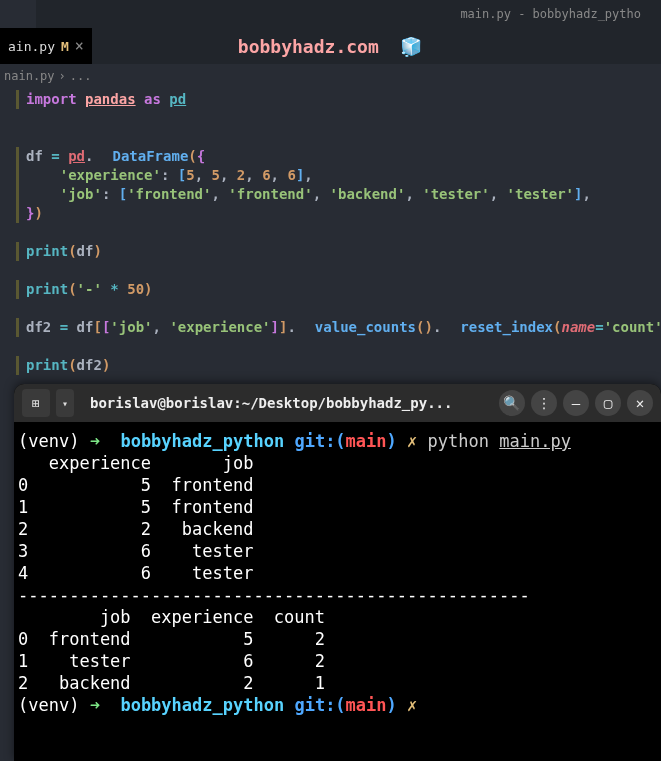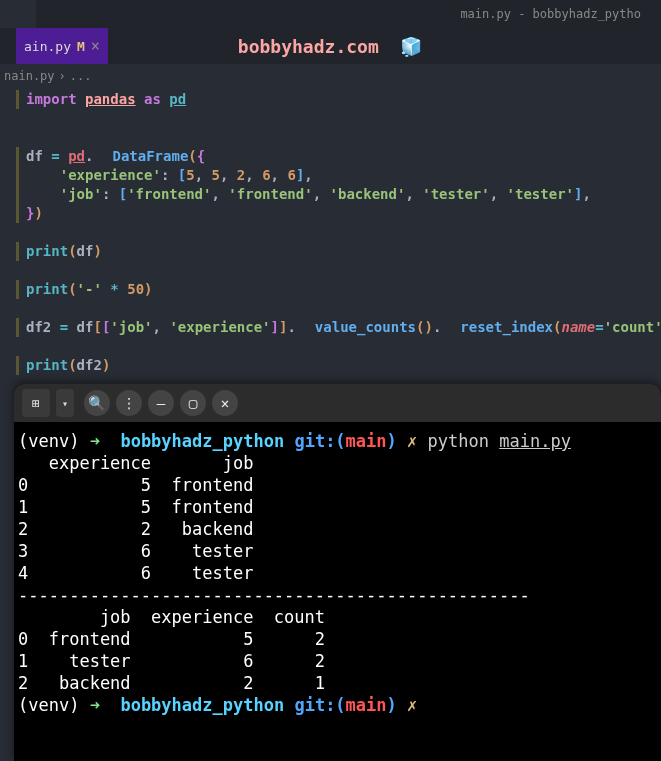--- a/index.html
+++ b/index.html
@@ -26,28 +26,27 @@
   }
   .tab-bar {
     height: 36px;
     background: #21252b;
     display: flex;
     align-items: center;
     position: relative;
   }
   .tab {
     height: 36px;
-    background: #4c1d95;
+    background: #000000;
     display: flex;
     align-items: center;
     padding: 0 8px;
     font-size: 13px;
     color: #dcdcdc;
     gap: 6px;
-    margin-left: 16px;
   }
   .tab .mod { color: #e5c07b; font-weight: bold; }
   .tab .close { color: #888; cursor: pointer; font-size: 15px; }
   .overlay-title {
     position: absolute;
     left: 50%;
     transform: translateX(-50%);
     color: #fca5a5;
     font-size: 18px;
     font-weight: bold;
@@ -232,20 +231,21 @@
 </div>
 
 <div class="terminal-panel">
   <div class="term-header">
     <div class="term-btn-sq">
         <span>⊞</span>
       </div>
     <div class="term-btn-drop">
         <span>▾</span>
       </div>
+    <div class="term-title">borislav@borislav:~/Desktop/bobbyhadz_py...</div>
     <div class="term-ctrl circle">
         <span>🔍</span>
       </div>
     <div class="term-ctrl circle">
         <span>⋮</span>
       </div>
     <div class="term-ctrl circle">
         <span>—</span>
       </div>
     <div class="term-ctrl circle">

